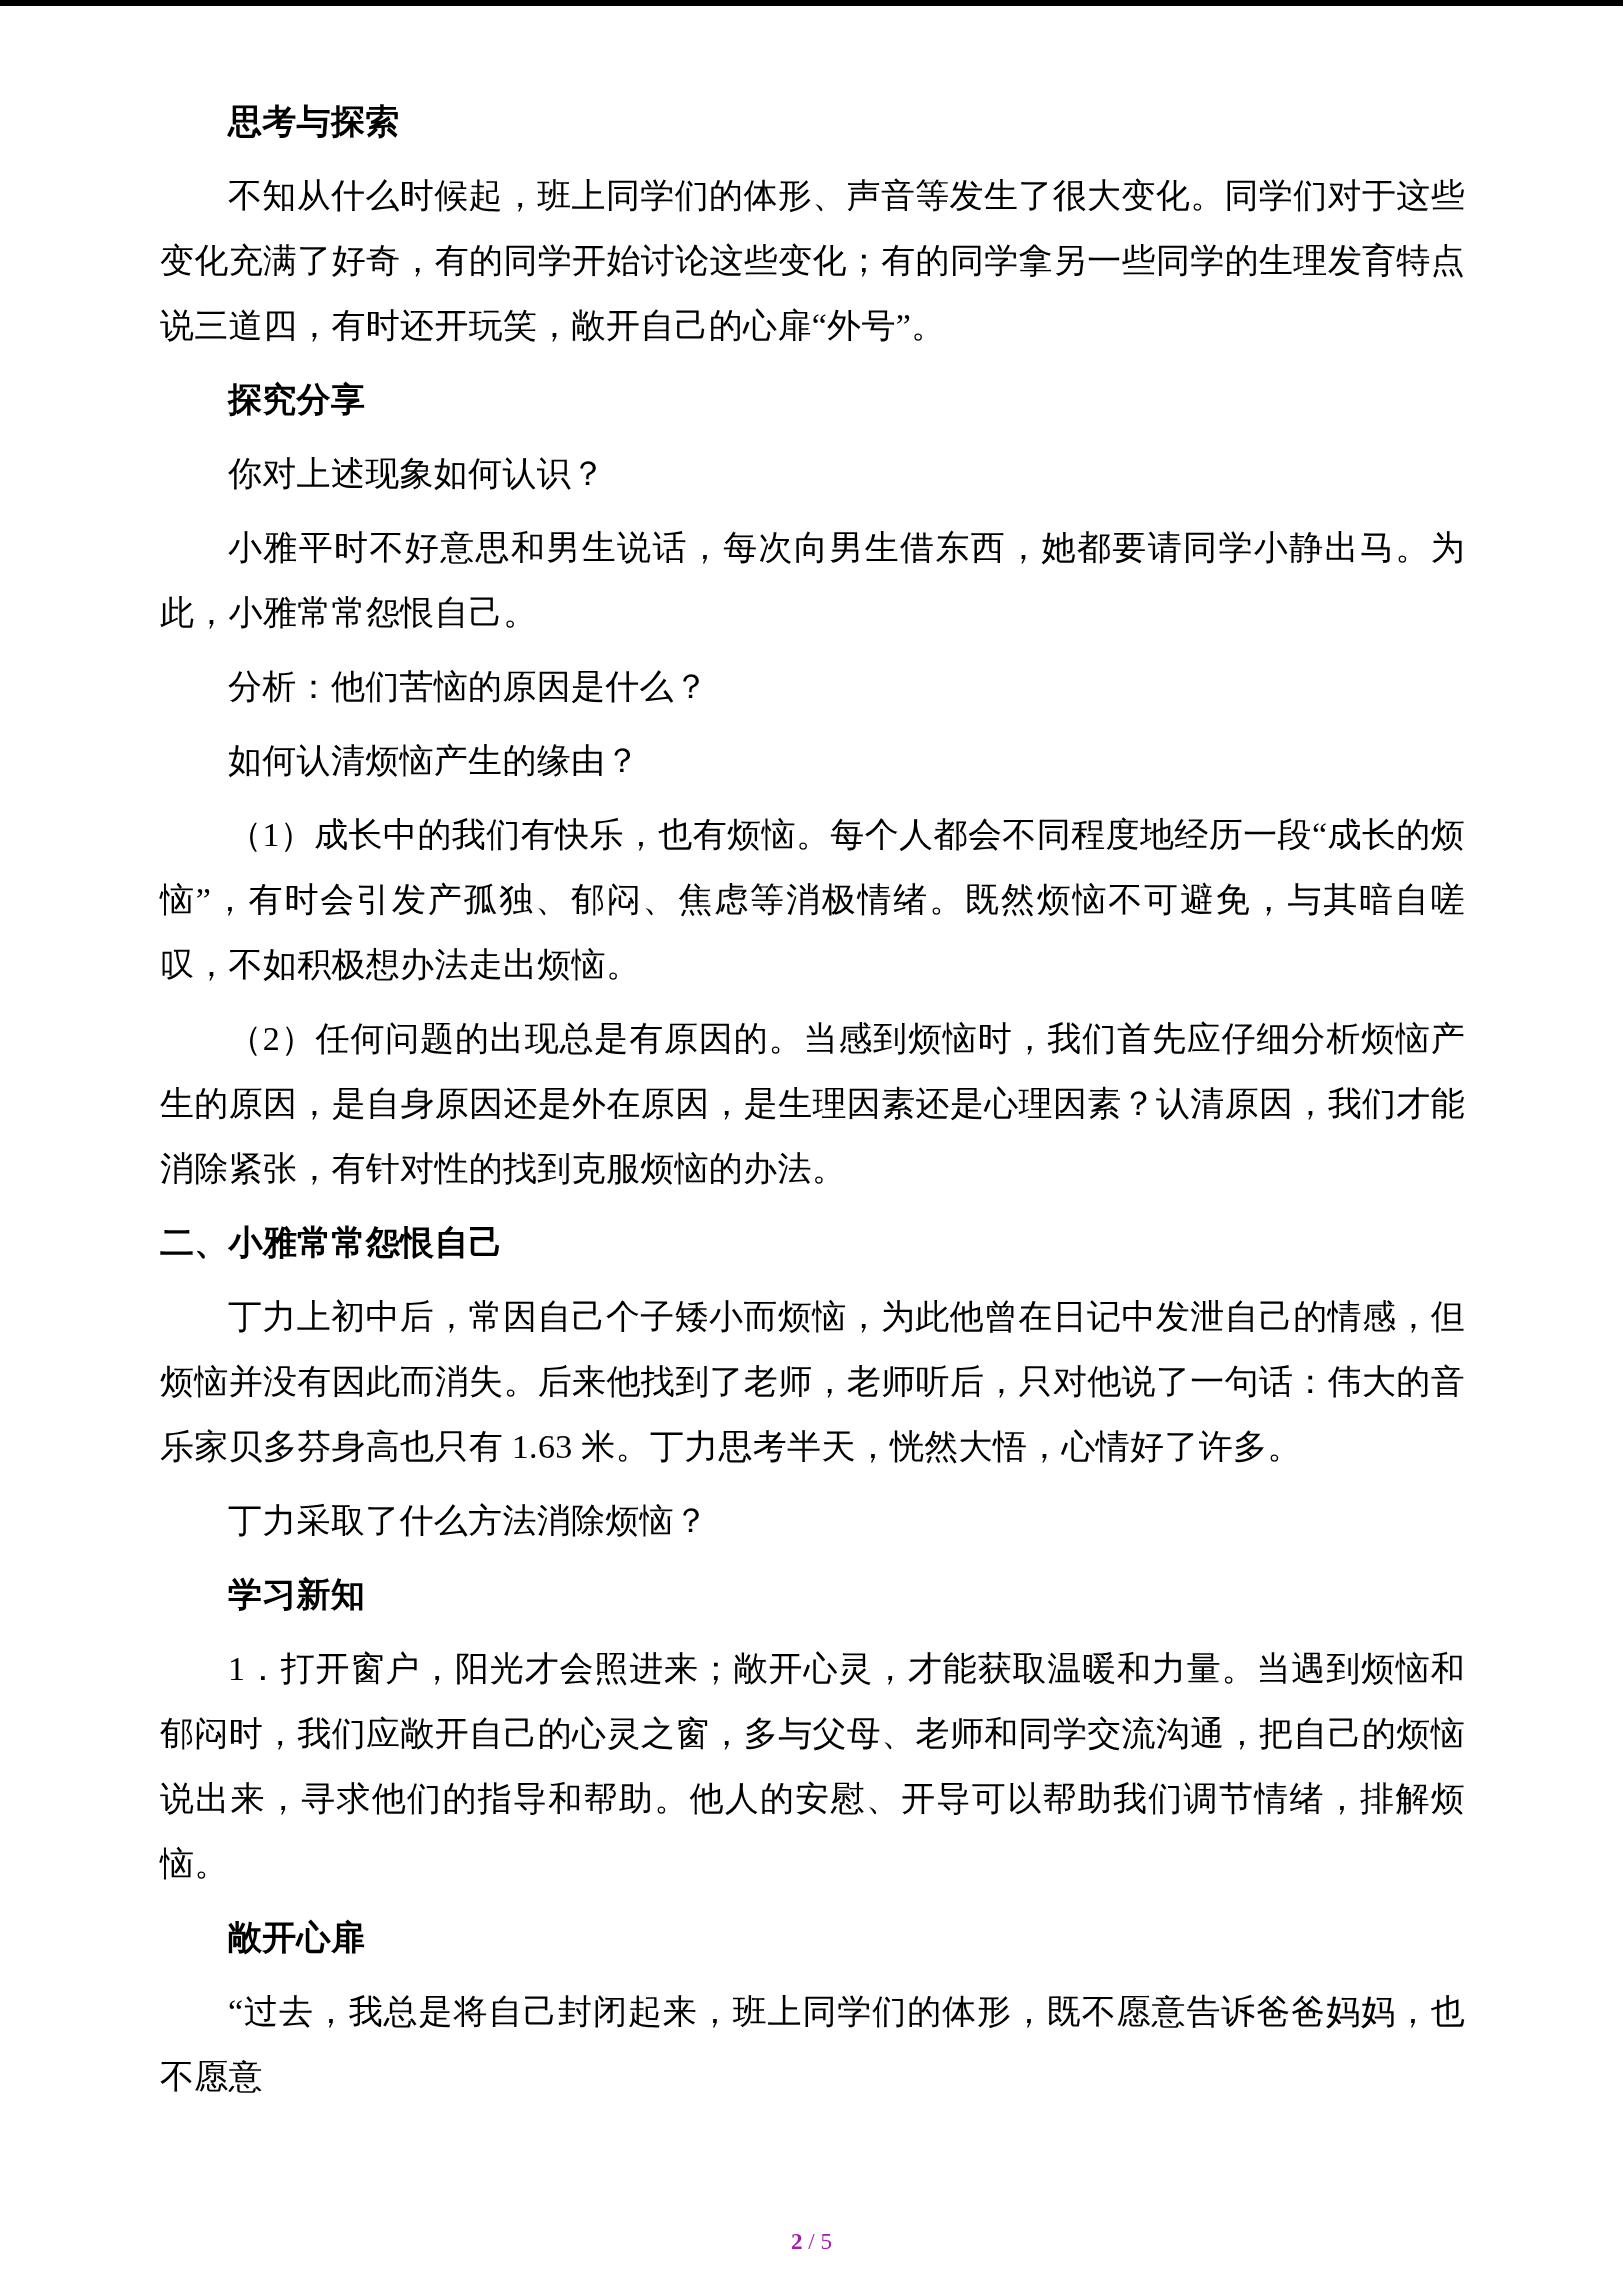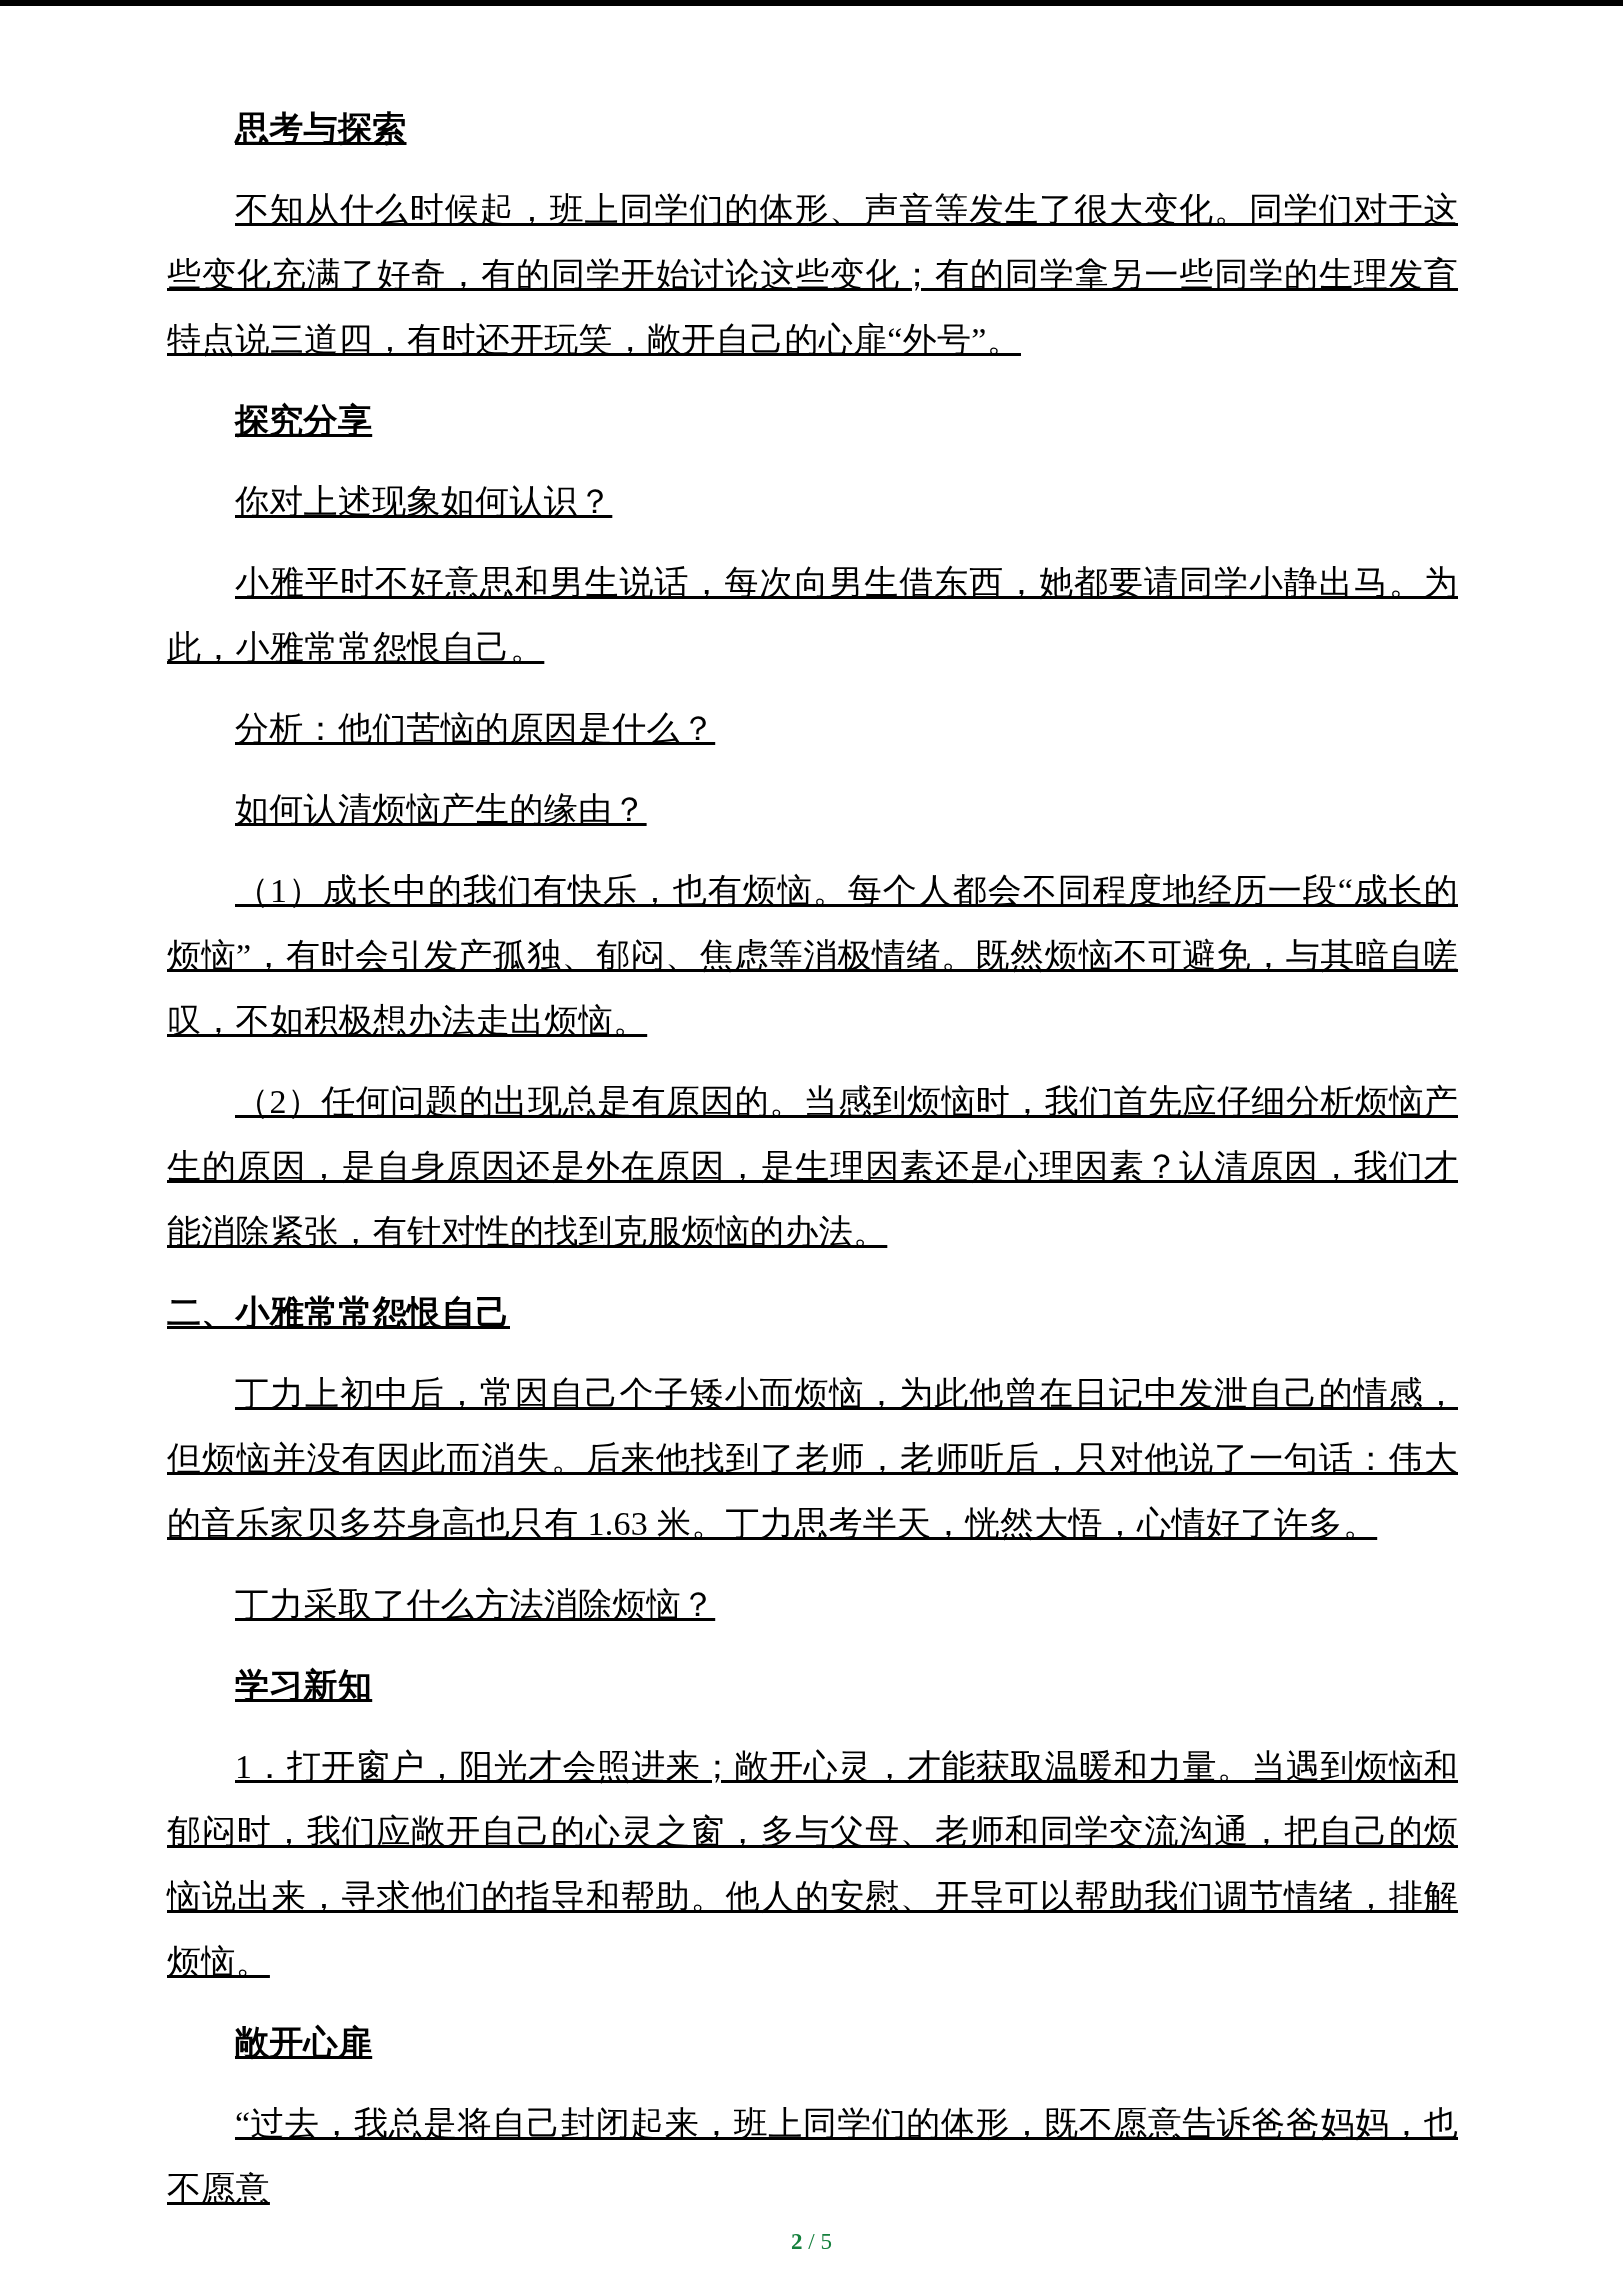--- a/index.html
+++ b/index.html
@@ -24,43 +24,42 @@
     height: 5.5px;
     background: #000000;
   }
   .content {
     position: absolute;
     top: 80px;
     left: 151px;
     width: 1323px;
   }
   p.block {
-    margin: 16px;
+    margin: 9px;
     font-size: 34px;
     line-height: 65px;
     text-align: justify;
     letter-spacing: 0.3px;
     word-break: break-all;
-    text-decoration: underline;
   }
   p.indent {
     text-indent: 2em;
   }
   p.bold {
     font-weight: bold;
   }
   .footer {
     position: absolute;
     bottom: 40px;
     left: 0;
     width: 100%;
     text-align: center;
     font-size: 23px;
     font-family: "Liberation Serif", "DejaVu Serif", serif;
-    color: #15803d;
+    color: #a21caf;
   }
   .footer .current { font-weight: bold; }
 </style>
 </head>
 <body>
 
 <div class="page">
   <div class="top-edge"></div>
 
   <div class="content">

